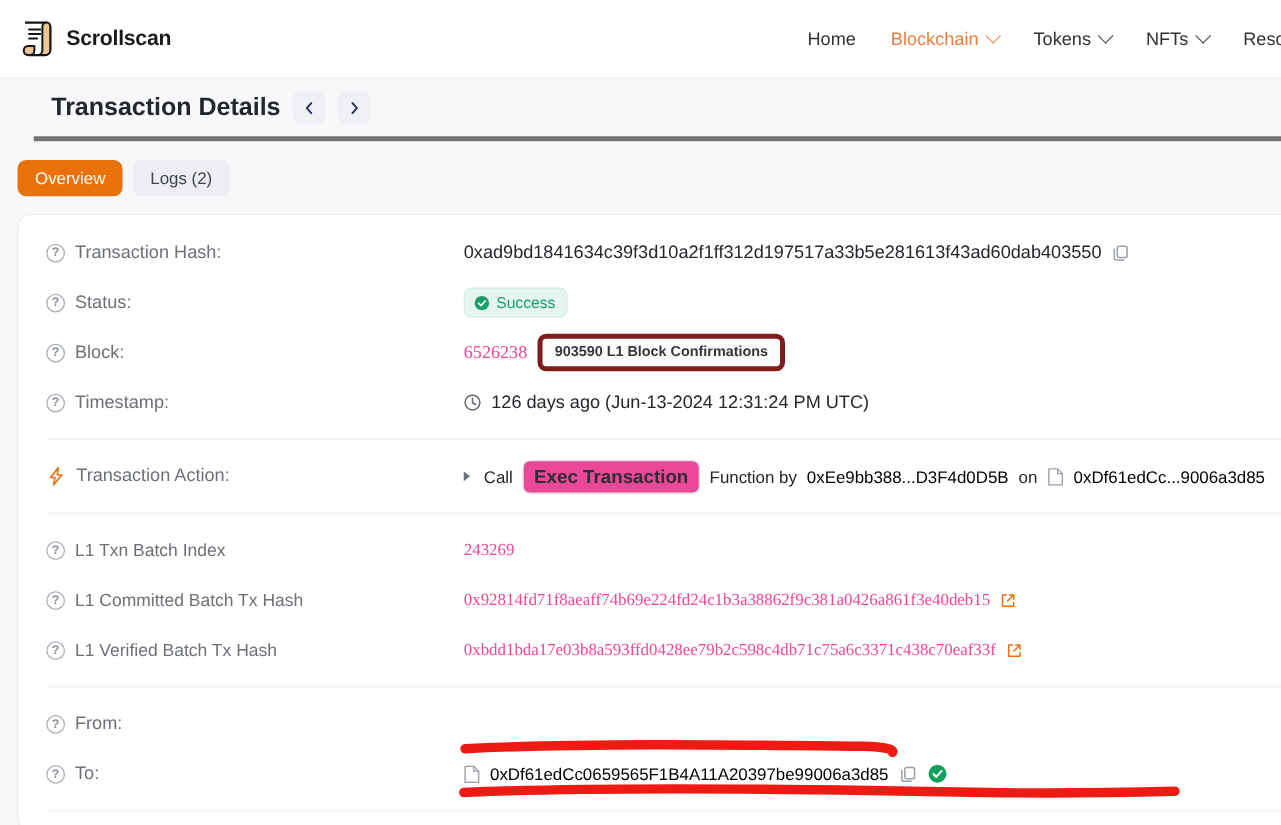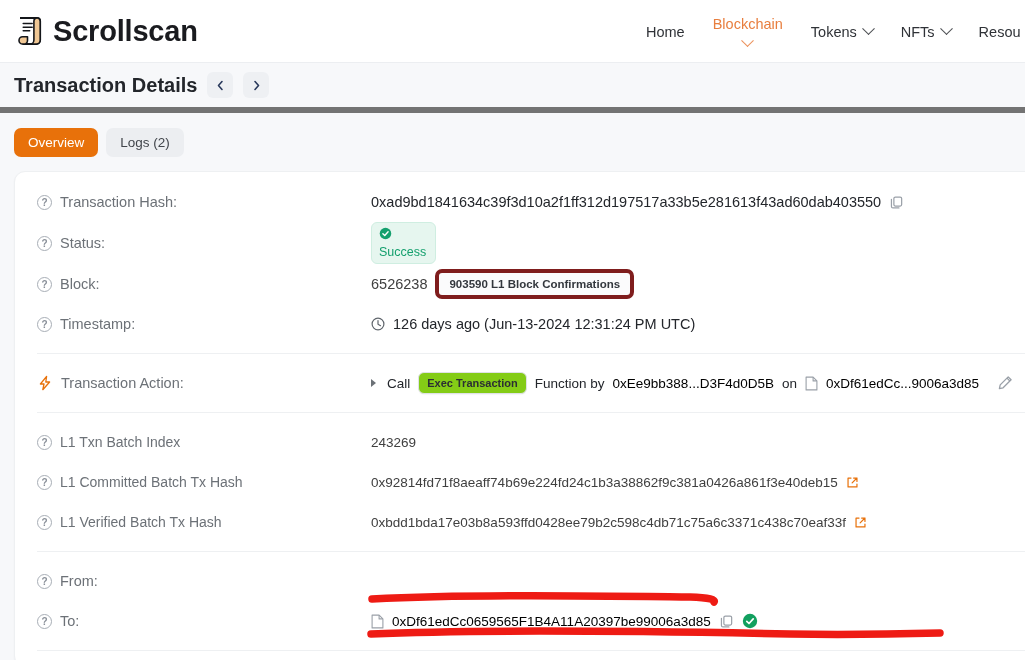--- a/index.html
+++ b/index.html
@@ -16,21 +16,21 @@
     background: #ffffff;
     border-bottom: 1px solid #eceef1;
     display: flex;
     align-items: center;
     padding: 0 0 0 14px;
     position: relative;
   }
   .brand { display: flex; align-items: center; gap: 9px; }
   .brand-icon { width: 30px; height: 32px; display: block; }
   .brand-name {
-    font-size: 29px;
+    font-size: 17px;
     font-weight: 700;
     color: #1a1b1f;
     letter-spacing: -0.2px;
   }
   .nav-links {
     position: absolute;
     left: 646px; top: 0;
     height: 63px;
     display: flex;
     align-items: center;
@@ -38,37 +38,38 @@
     white-space: nowrap;
   }
   .nav-link {
     font-size: 14.5px;
     color: #2f3237;
     display: flex;
     align-items: center;
     gap: 7px;
     cursor: pointer;
   }
-  .nav-link.active { color: #e87e3e; flex-direction: column; }
+  .nav-link.active { color: #e87e3e; }
   .chev {
     width: 9px; height: 9px;
     border-right: 1.6px solid currentColor;
     border-bottom: 1.6px solid currentColor;
     transform: rotate(45deg) translate(-2px,-2px);
     opacity: .85;
   }
 
   
   .page-head {
     height: 50px;
     display: flex;
     align-items: center;
     gap: 10px;
     padding-left: 14px;
-    border-bottom: 6px solid #737373;
+    border-bottom: 4px solid #737373;
+    margin-left: 27px;
   }
   .page-title {
     font-size: 20px;
     font-weight: 700;
     color: #23262b;
   }
   .navbtn {
     width: 26px; height: 26px;
     border-radius: 6px;
     background: #eef0f3;
@@ -138,21 +139,21 @@
   .bolt { width: 16px; height: 16px; flex: 0 0 16px; display:block; }
   .value {
     display: flex;
     align-items: center;
     gap: 8px;
     font-size: 14.5px;
     color: #23262b;
     white-space: nowrap;
   }
   .value.small { font-size: 13.5px; }
-  .link { color: #404040; text-decoration: none; cursor: pointer; }
+  .link { color: #ec4899; text-decoration: none; cursor: pointer; font-family: Liberation Serif, serif; }
   .mono-addr { color: #000000; cursor: pointer; }
 
   .divider {
     height: 1px;
     background: #eef0f2;
     margin: 9px 22px;
   }
 
   
   .icon-btn { display: inline-flex; align-items: center; cursor: pointer; }
@@ -165,46 +166,45 @@
     width: 0; height: 0;
     border-left: 5px solid #6c7177;
     border-top: 4px solid transparent;
     border-bottom: 4px solid transparent;
     margin-right: 3px;
   }
 
   
   .badge-success {
     display: inline-flex;
-    align-items: flex-start;
+    align-items: center;
     gap: 5px;
     background: #e6f6ef;
     color: #15a06e;
     border: 1px solid #cfeee1;
     border-radius: 6px;
     padding: 4px 9px 4px 7px;
     font-size: 12.5px;
-    flex-direction: column;
   }
   .tick { width: 13px; height: 13px; display: block; }
   .badge-conf {
     border: 4px solid #7f1d1d;
     border-radius: 7px;
     background: #fbfbfc;
     padding: 5px 10px;
     font-size: 11.5px;
     color: #33373d;
     font-weight: 700;
   }
   .badge-exec {
     border: 1px solid #dfe2e6;
     border-radius: 6px;
-    background: #84cc16;
+    background: #ec4899;
     padding: 4px 8px;
-    font-size: 11px;
+    font-size: 15px;
     color: #2b2e33;
     font-weight: 700;
     box-shadow: 0 1px 1px rgba(20,25,40,.04);
   }
   .verified {
     width: 16px; height: 16px;
     display: block;
   }
 
   

